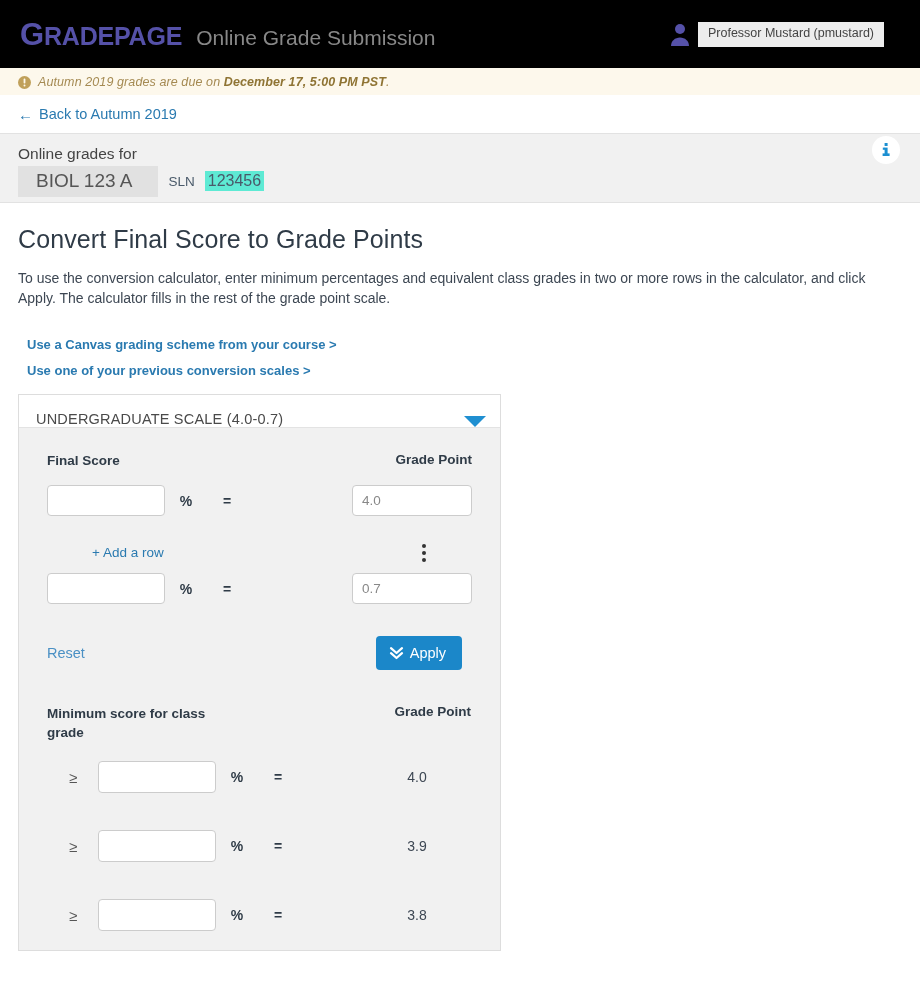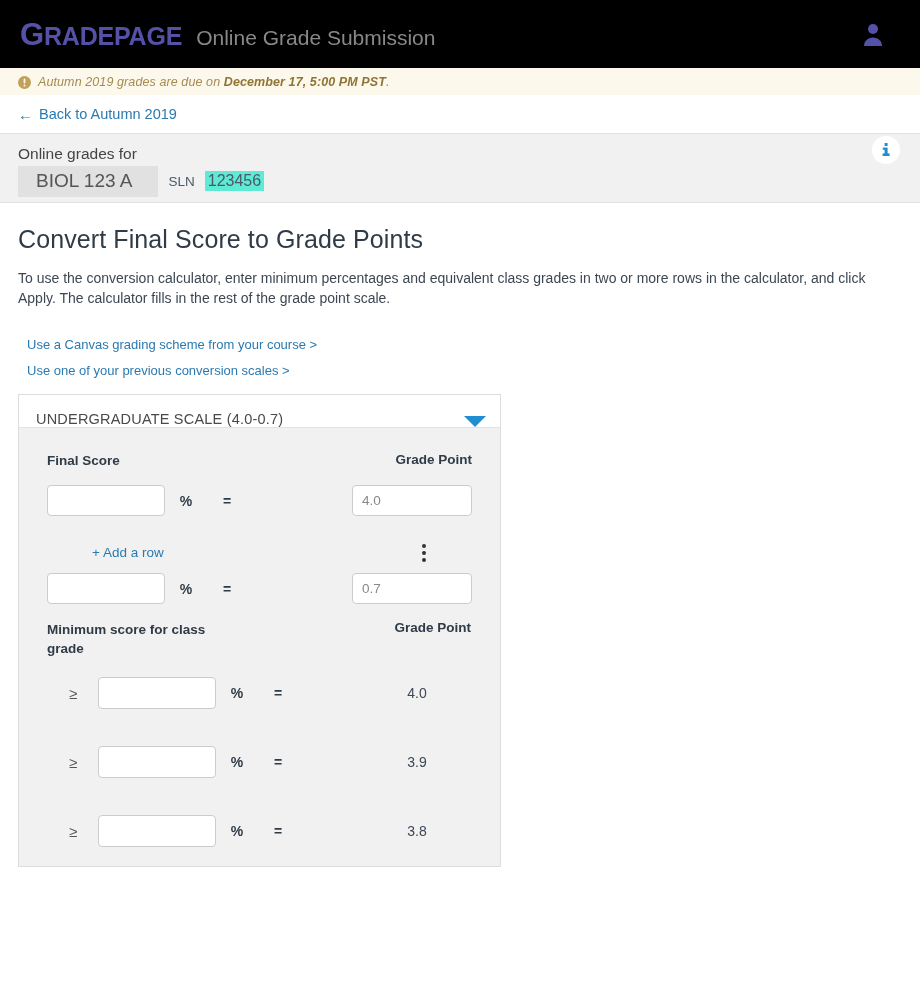--- a/index.html
+++ b/index.html
@@ -147,21 +147,21 @@
     margin: 0 0 14px 0;
     letter-spacing: 0.1px;
   }
   .page-desc {
     font-size: 14px;
     color: #3d4753;
     line-height: 1.45;
     max-width: 868px;
     margin: 0 0 28px 0;
   }
-  .scheme-links { margin-left: 9px; }
+  .scheme-links { margin-left: 9px; font-weight: bold; }
   .scheme-link {
     display: block;
     color: #2a7ab0;
     font-size: 13px;
     text-decoration: none;
     margin-bottom: 11px;
     cursor: pointer;
   }
 
   
@@ -335,20 +335,21 @@
     <div class="brand-logo"><span class="cap">G</span><span>RADEPAGE</span></div>
     <div class="brand-tagline">Online Grade Submission</div>
   </div>
   <div class="header-user">
     <span class="avatar-icon">
       <svg width="22" height="24" viewBox="0 0 22 24">
           <circle cx="11" cy="7" r="5" fill="#5551a8"></circle>
           <path d="M2 24c0-5 4-8.5 9-8.5S20 19 20 24z" fill="#5551a8"></path>
         </svg>
     </span>
+    <span class="user-chip">Professor Mustard (pmustard)</span>
   </div>
 </div>
 
 <div class="notice-banner">
   <span class="notice-icon">
     <svg width="13" height="13" viewBox="0 0 13 13">
         <circle cx="6.5" cy="6.5" r="6.5" fill="#c0a05a"></circle>
         <rect x="5.6" y="2.6" width="1.8" height="5" rx="0.8" fill="#fdf8ec"></rect>
         <circle cx="6.5" cy="9.6" r="1" fill="#fdf8ec"></circle>
       </svg>
@@ -421,20 +422,32 @@
       </div>
 
       <div class="calc-row">
         <input class="txt-input" type="text" value="" style="">
         <span class="op-pct">%</span>
         <span class="op-eq">=</span>
         <span class="spacer"></span>
         <input class="txt-input gp" type="text" value="0.7" style="">
       </div>
 
+      <div class="actions-row">
+        <a class="reset-link">Reset</a>
+        <button class="apply-btn">
+          <span>
+            <svg width="15" height="15" viewBox="0 0 15 15">
+                <path d="M2 3.2 L7.5 8 L13 3.2" stroke="#ffffff" stroke-width="2.2" fill="none" stroke-linecap="round" stroke-linejoin="round"></path>
+                <path d="M2 8.2 L7.5 13 L13 8.2" stroke="#ffffff" stroke-width="2.2" fill="none" stroke-linecap="round" stroke-linejoin="round"></path>
+              </svg>
+          </span>
+          <span>Apply</span>
+        </button>
+      </div>
 
       <div class="result-head">
         <span class="lhs">Minimum score for class grade</span>
         <span class="rhs">Grade Point</span>
       </div>
 
       <div class="result-row">
         <span class="ge">≥</span>
         <input class="txt-input" type="text" value="" style="">
         <span class="op-pct">%</span>

